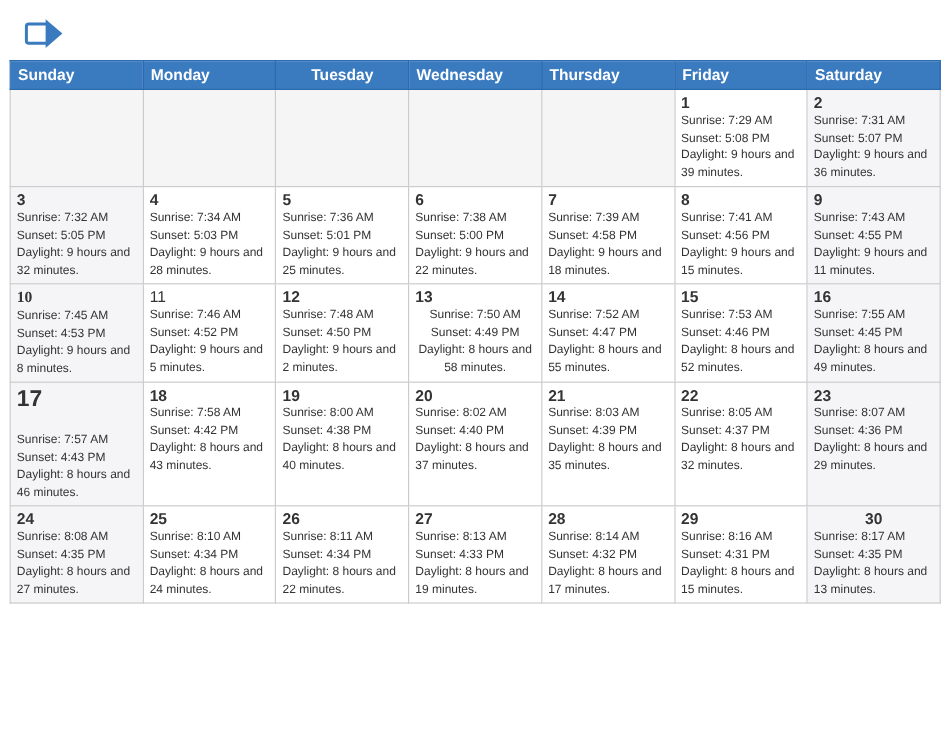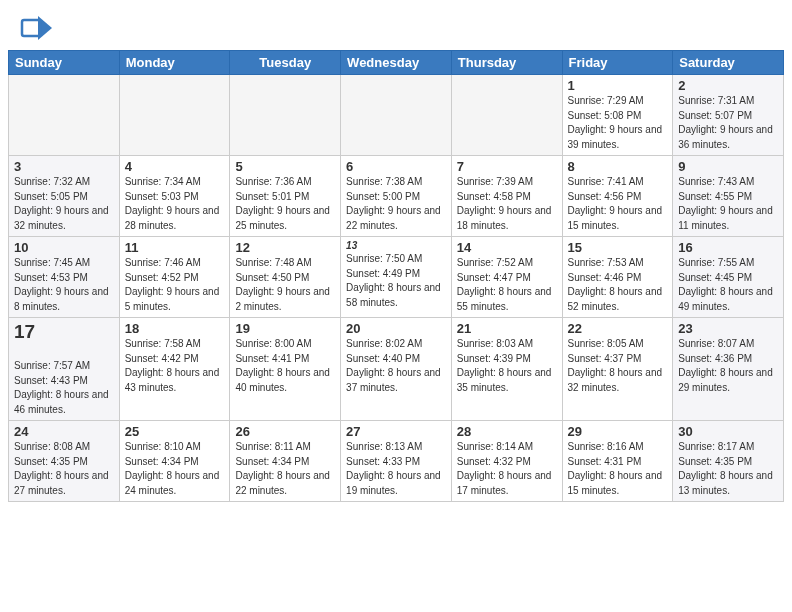--- a/index.html
+++ b/index.html
@@ -103,40 +103,40 @@
             </td>
             <td style="border: 1px solid rgb(204, 204, 204); vertical-align: top; padding: 3px 5px; font-size: 10px; color: rgb(51, 51, 51); background: rgb(245, 245, 248); height: 78px; width: 14.2857%;">
               <span style="font-size: 13px; font-weight: bold; display: block; margin-bottom: 1px;">9</span>
               <div style="font-size: 10px; line-height: 1.45; color: rgb(51, 51, 51);">Sunrise: 7:43 AM
 Sunset: 4:55 PM
 Daylight: 9 hours and 11 minutes.</div>
             </td>
           </tr>
           <tr>
             <td style="border: 1px solid rgb(204, 204, 204); vertical-align: top; padding: 3px 5px; font-size: 10px; color: rgb(51, 51, 51); background: rgb(245, 245, 248); height: 78px; width: 14.2857%;">
-              <span style="font-size: 13px; font-weight: bold; display: block; margin-bottom: 1px;">10</span>
+              <span style="font-size: 13px; font-weight: bold; display: block; margin-bottom: 1px; font-family: Liberation Serif, serif;">10</span>
               <div style="font-size: 10px; line-height: 1.45; color: rgb(51, 51, 51);">Sunrise: 7:45 AM
 Sunset: 4:53 PM
 Daylight: 9 hours and 8 minutes.</div>
             </td>
             <td style="border: 1px solid rgb(204, 204, 204); vertical-align: top; padding: 3px 5px; font-size: 10px; color: rgb(51, 51, 51); background: rgb(255, 255, 255); height: 78px; width: 14.2857%;">
-              <span style="font-size: 13px; font-weight: bold; display: block; margin-bottom: 1px;">11</span>
+              <span style="font-size: 13px; font-weight: normal; display: block; margin-bottom: 1px;">11</span>
               <div style="font-size: 10px; line-height: 1.45; color: rgb(51, 51, 51);">Sunrise: 7:46 AM
 Sunset: 4:52 PM
 Daylight: 9 hours and 5 minutes.</div>
             </td>
             <td style="border: 1px solid rgb(204, 204, 204); vertical-align: top; padding: 3px 5px; font-size: 10px; color: rgb(51, 51, 51); background: rgb(255, 255, 255); height: 78px; width: 14.2857%;">
               <span style="font-size: 13px; font-weight: bold; display: block; margin-bottom: 1px;">12</span>
               <div style="font-size: 10px; line-height: 1.45; color: rgb(51, 51, 51);">Sunrise: 7:48 AM
 Sunset: 4:50 PM
 Daylight: 9 hours and 2 minutes.</div>
             </td>
             <td style="border: 1px solid rgb(204, 204, 204); vertical-align: top; padding: 3px 5px; font-size: 10px; color: rgb(51, 51, 51); background: rgb(255, 255, 255); height: 78px; width: 14.2857%;">
-              <span style="font-size: 10px; font-weight: bold; display: block; margin-bottom: 1px; font-style: italic;">13</span>
-              <div style="font-size: 10px; line-height: 1.45; color: rgb(51, 51, 51);">Sunrise: 7:50 AM
+              <span style="font-size: 13px; font-weight: bold; display: block; margin-bottom: 1px;">13</span>
+              <div style="font-size: 10px; line-height: 1.45; color: rgb(51, 51, 51); text-align: center;">Sunrise: 7:50 AM
 Sunset: 4:49 PM
 Daylight: 8 hours and 58 minutes.</div>
             </td>
             <td style="border: 1px solid rgb(204, 204, 204); vertical-align: top; padding: 3px 5px; font-size: 10px; color: rgb(51, 51, 51); background: rgb(255, 255, 255); height: 78px; width: 14.2857%;">
               <span style="font-size: 13px; font-weight: bold; display: block; margin-bottom: 1px;">14</span>
               <div style="font-size: 10px; line-height: 1.45; color: rgb(51, 51, 51);">Sunrise: 7:52 AM
 Sunset: 4:47 PM
 Daylight: 8 hours and 55 minutes.</div>
             </td>
             <td style="border: 1px solid rgb(204, 204, 204); vertical-align: top; padding: 3px 5px; font-size: 10px; color: rgb(51, 51, 51); background: rgb(255, 255, 255); height: 78px; width: 14.2857%;">
@@ -161,21 +161,21 @@
             </td>
             <td style="border: 1px solid rgb(204, 204, 204); vertical-align: top; padding: 3px 5px; font-size: 10px; color: rgb(51, 51, 51); background: rgb(255, 255, 255); height: 78px; width: 14.2857%;">
               <span style="font-size: 13px; font-weight: bold; display: block; margin-bottom: 1px;">18</span>
               <div style="font-size: 10px; line-height: 1.45; color: rgb(51, 51, 51);">Sunrise: 7:58 AM
 Sunset: 4:42 PM
 Daylight: 8 hours and 43 minutes.</div>
             </td>
             <td style="border: 1px solid rgb(204, 204, 204); vertical-align: top; padding: 3px 5px; font-size: 10px; color: rgb(51, 51, 51); background: rgb(255, 255, 255); height: 78px; width: 14.2857%;">
               <span style="font-size: 13px; font-weight: bold; display: block; margin-bottom: 1px;">19</span>
               <div style="font-size: 10px; line-height: 1.45; color: rgb(51, 51, 51);">Sunrise: 8:00 AM
-Sunset: 4:41 PM
+Sunset: 4:38 PM
 Daylight: 8 hours and 40 minutes.</div>
             </td>
             <td style="border: 1px solid rgb(204, 204, 204); vertical-align: top; padding: 3px 5px; font-size: 10px; color: rgb(51, 51, 51); background: rgb(255, 255, 255); height: 78px; width: 14.2857%;">
               <span style="font-size: 13px; font-weight: bold; display: block; margin-bottom: 1px;">20</span>
               <div style="font-size: 10px; line-height: 1.45; color: rgb(51, 51, 51);">Sunrise: 8:02 AM
 Sunset: 4:40 PM
 Daylight: 8 hours and 37 minutes.</div>
             </td>
             <td style="border: 1px solid rgb(204, 204, 204); vertical-align: top; padding: 3px 5px; font-size: 10px; color: rgb(51, 51, 51); background: rgb(255, 255, 255); height: 78px; width: 14.2857%;">
               <span style="font-size: 13px; font-weight: bold; display: block; margin-bottom: 1px;">21</span>
@@ -227,21 +227,21 @@
 Sunset: 4:32 PM
 Daylight: 8 hours and 17 minutes.</div>
             </td>
             <td style="border: 1px solid rgb(204, 204, 204); vertical-align: top; padding: 3px 5px; font-size: 10px; color: rgb(51, 51, 51); background: rgb(255, 255, 255); height: 78px; width: 14.2857%;">
               <span style="font-size: 13px; font-weight: bold; display: block; margin-bottom: 1px;">29</span>
               <div style="font-size: 10px; line-height: 1.45; color: rgb(51, 51, 51);">Sunrise: 8:16 AM
 Sunset: 4:31 PM
 Daylight: 8 hours and 15 minutes.</div>
             </td>
             <td style="border: 1px solid rgb(204, 204, 204); vertical-align: top; padding: 3px 5px; font-size: 10px; color: rgb(51, 51, 51); background: rgb(245, 245, 248); height: 78px; width: 14.2857%;">
-              <span style="font-size: 13px; font-weight: bold; display: block; margin-bottom: 1px;">30</span>
+              <span style="font-size: 13px; font-weight: bold; display: block; margin-bottom: 1px; text-align: center;">30</span>
               <div style="font-size: 10px; line-height: 1.45; color: rgb(51, 51, 51);">Sunrise: 8:17 AM
 Sunset: 4:35 PM
 Daylight: 8 hours and 13 minutes.</div>
             </td>
           </tr>
         </tbody>
     </table>
   </div>
 
 </div>

